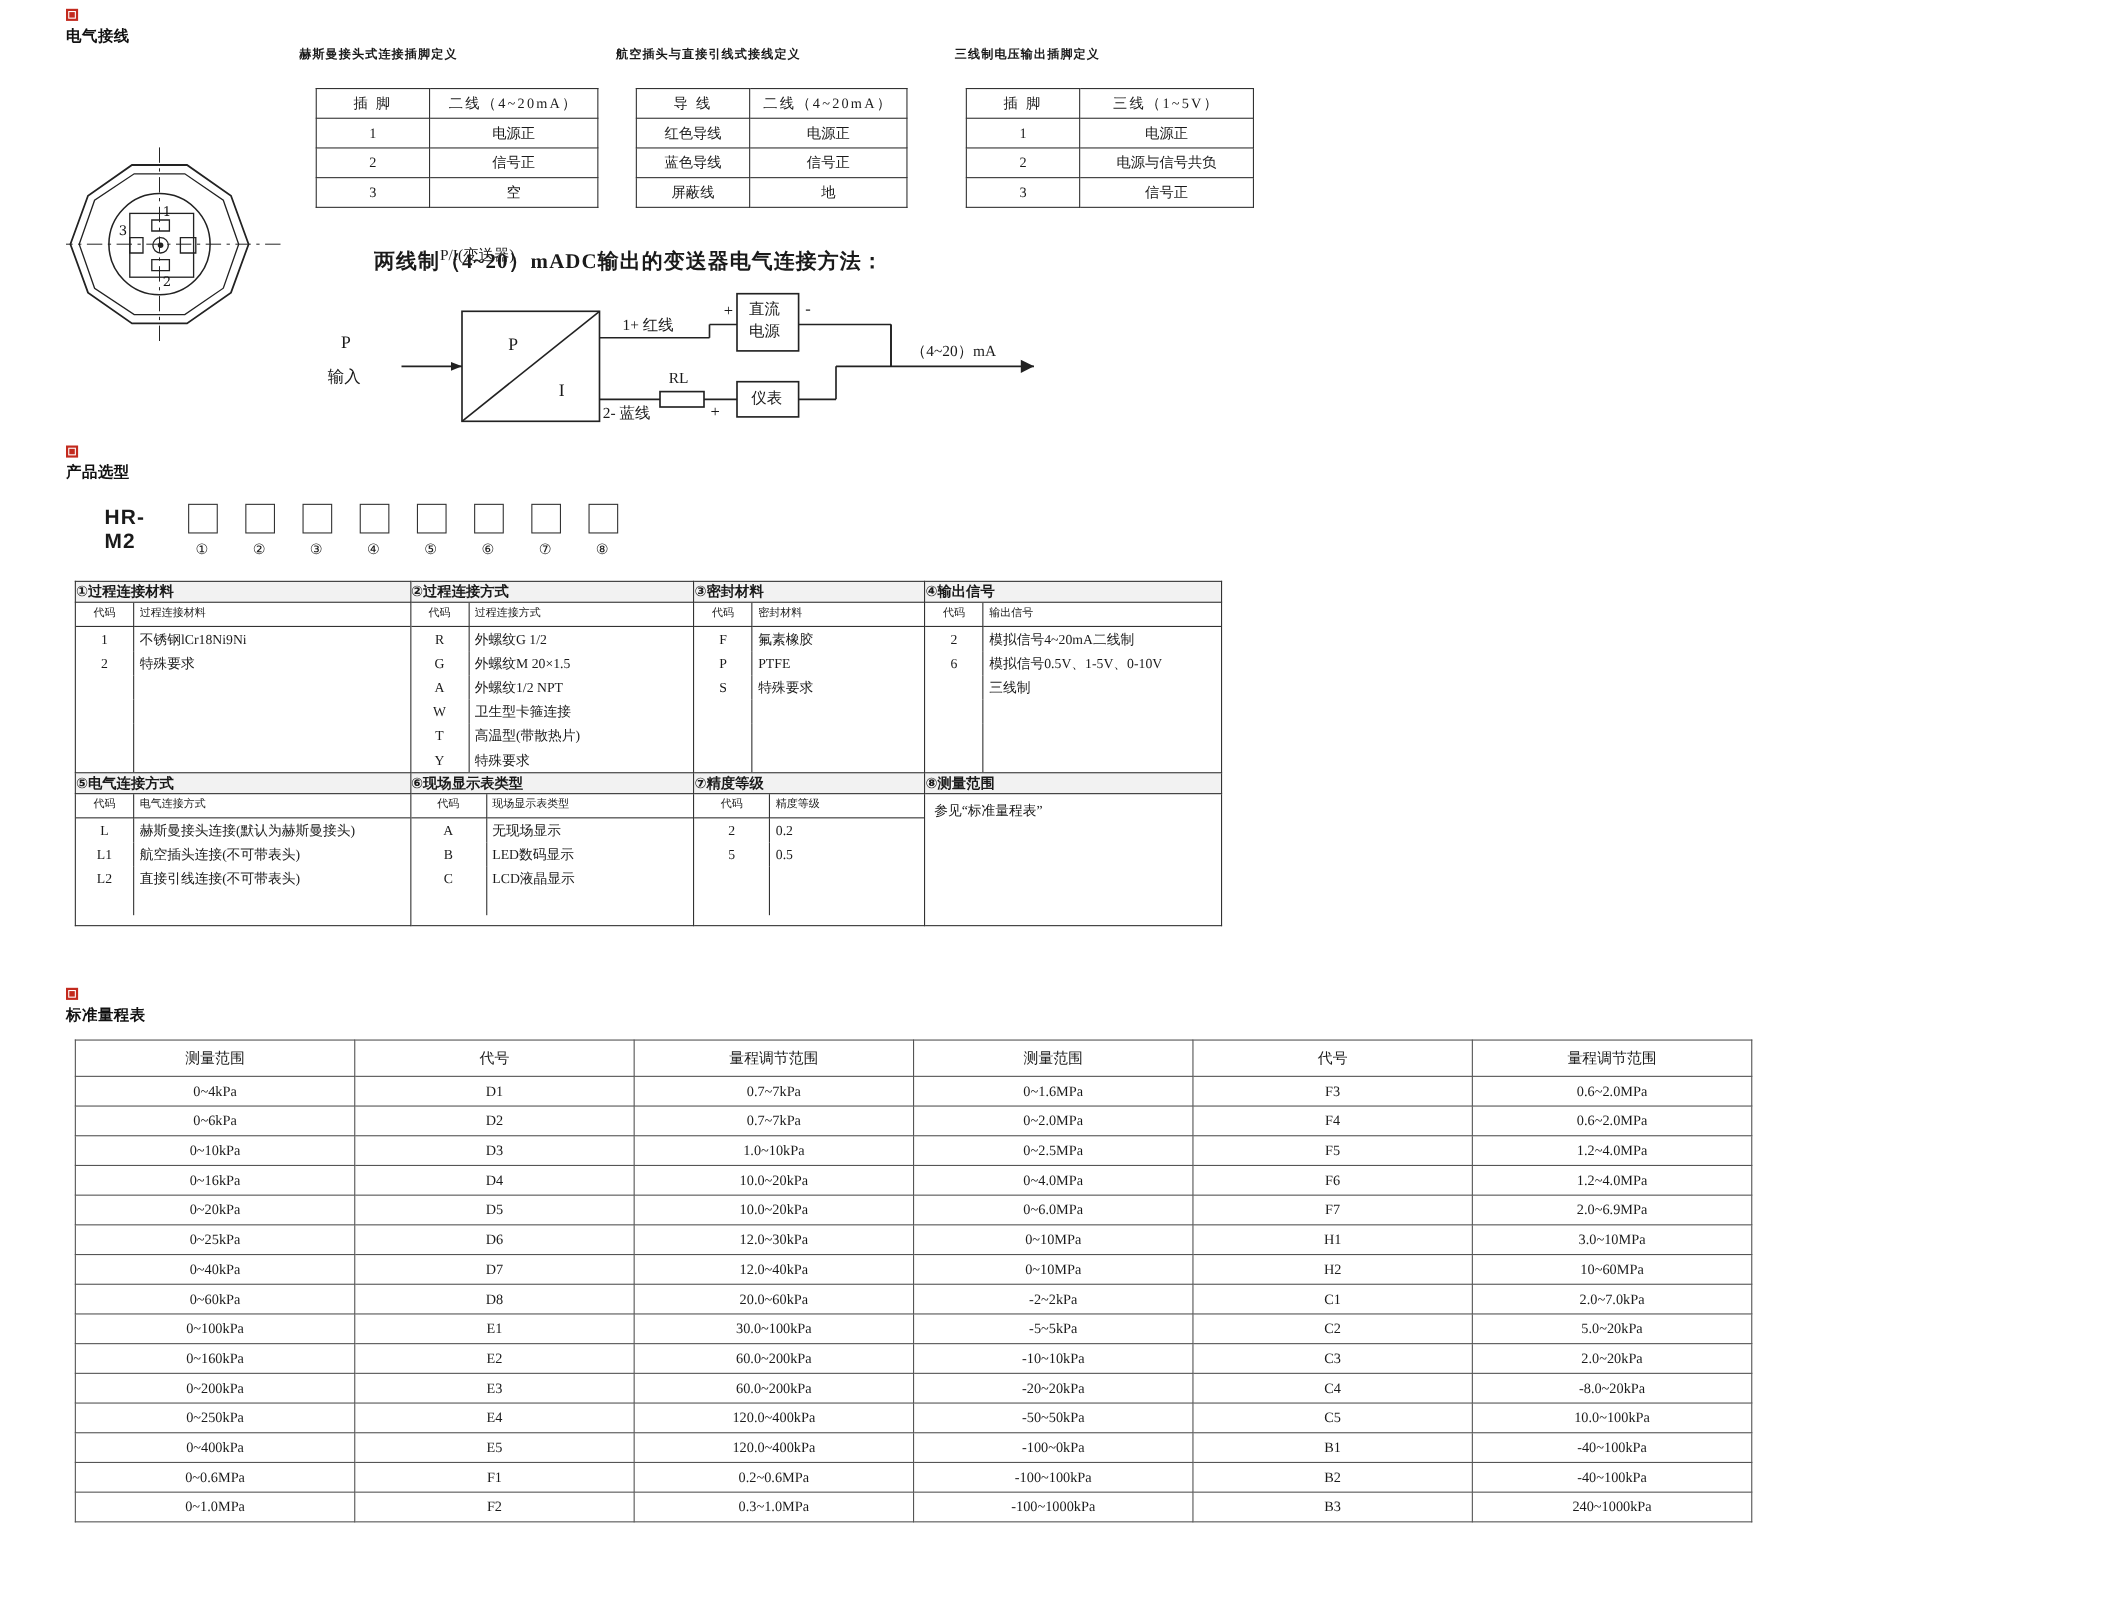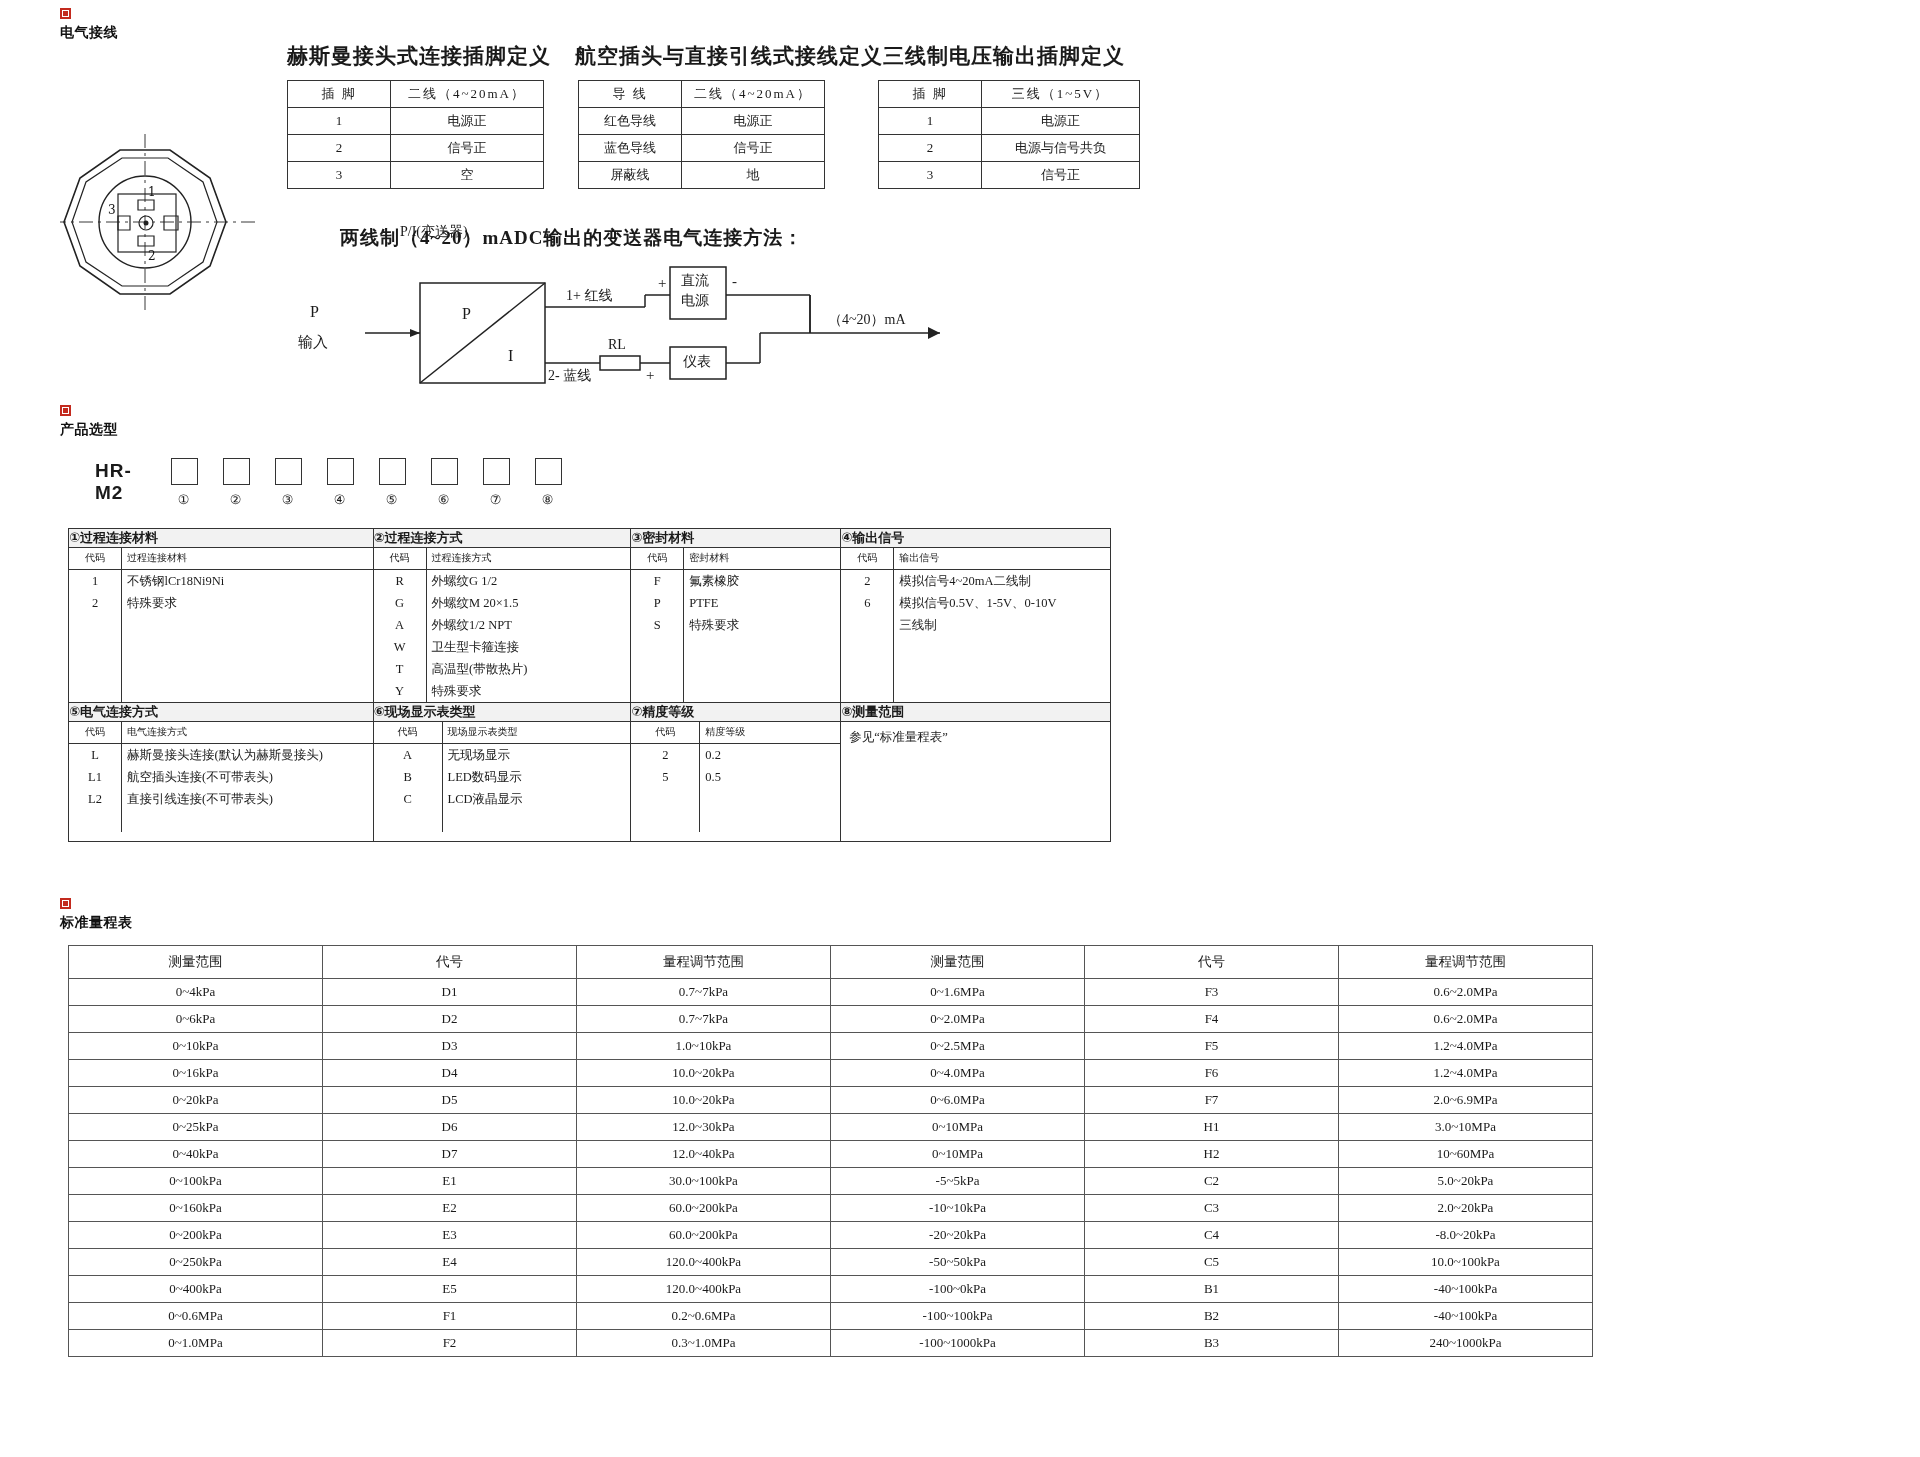--- a/index.html
+++ b/index.html
@@ -28,22 +28,22 @@
   table{border-collapse:collapse;}
   .tbl-pin{position:absolute;border:1.5px solid #222;}
   .tbl-pin td{
     border:1px solid #333;text-align:center;
     font-size:13px;padding:4px 6px;white-space:nowrap;
     font-family:"Liberation Serif","DejaVu Serif",serif;
   }
   .tbl-pin td.hd{font-size:13px;letter-spacing:2px;}
 
   .pin-cap{
-    position:absolute;font-size:21px;font-weight:bold;
-    font-family:Liberation Sans, sans-serif;letter-spacing:1px;margin-left:15px;
+    position:absolute;font-size:11px;font-weight:bold;
+    font-family:Liberation Sans, sans-serif;letter-spacing:1px;
   }
 
   
   .conn-wrap{position:absolute;left:60px;top:130px;width:220px;height:200px;}
 
   
   .twowire-title{
     position:absolute;left:340px;top:225px;font-size:19px;font-weight:bold;
     letter-spacing:1px;
   }
@@ -592,20 +592,28 @@
         </tr>
     <tr>
           <td>0~40kPa</td>
           <td>D7</td>
           <td>12.0~40kPa</td>
           <td>0~10MPa</td>
           <td>H2</td>
           <td>10~60MPa</td>
         </tr>
     <tr>
+          <td>0~60kPa</td>
+          <td>D8</td>
+          <td>20.0~60kPa</td>
+          <td>-2~2kPa</td>
+          <td>C1</td>
+          <td>2.0~7.0kPa</td>
+        </tr>
+    <tr>
           <td>0~100kPa</td>
           <td>E1</td>
           <td>30.0~100kPa</td>
           <td>-5~5kPa</td>
           <td>C2</td>
           <td>5.0~20kPa</td>
         </tr>
     <tr>
           <td>0~160kPa</td>
           <td>E2</td>

